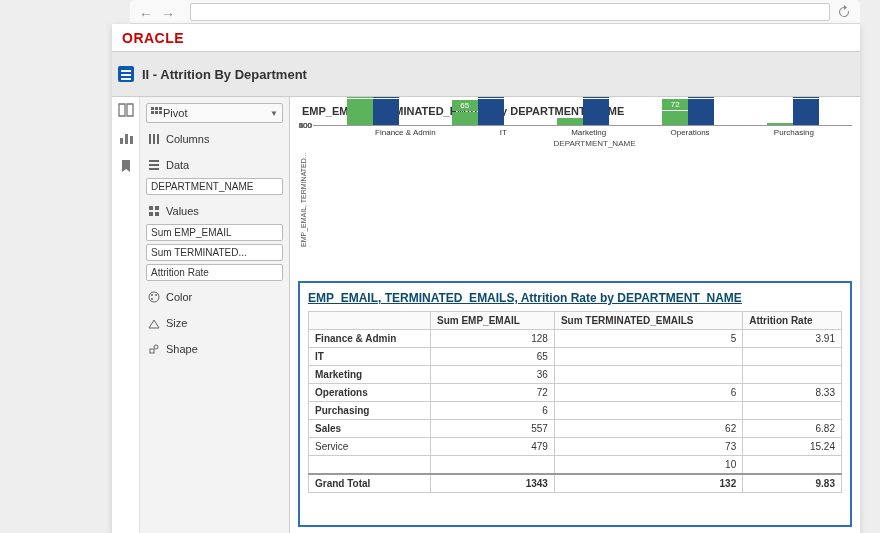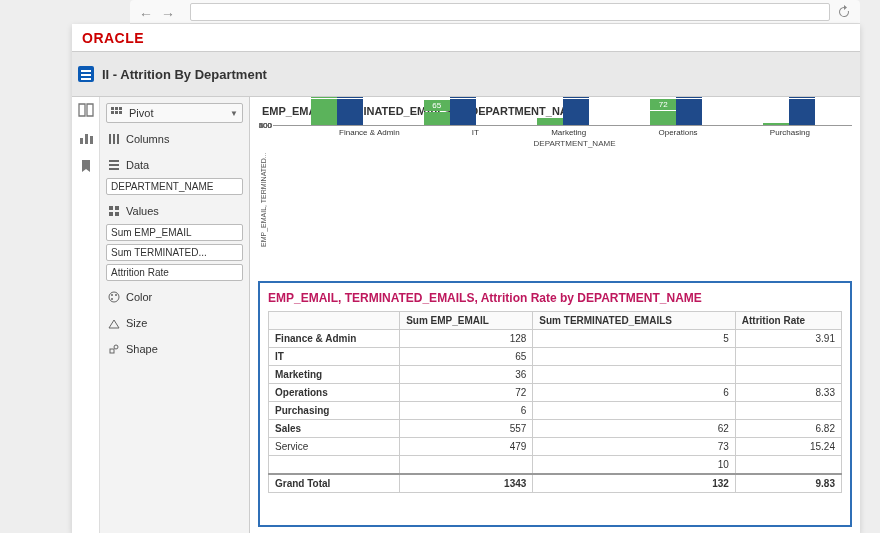--- a/index.html
+++ b/index.html
@@ -2,57 +2,57 @@
 <html><head>
 <meta charset="utf-8">
 <style>
 * { box-sizing: border-box; margin: 0; padding: 0; }
 body { font-family: Arial, Helvetica, sans-serif; font-size: 11px; background: #fff; color: #333; }
 .container { width: 880px; height: 533px; margin: 0 auto; position: relative; background: #eee; }
 .browser-chrome { height: 24px; background: #f9f9f9; border-bottom: 1px solid #ddd; display: flex; align-items: center; padding: 0 8px; gap: 6px; margin-left: 130px; margin-right: 20px; border-radius: 4px 4px 0 0; }
 .nav-arrow { width: 16px; height: 16px; color: #888; cursor: pointer; display: flex; align-items: center; justify-content: center; font-size: 14px; }
 .addr-bar { flex: 1; height: 18px; background: #fff; border: 1px solid #ccc; border-radius: 2px; margin-left: 8px; }
 .refresh-icon { width: 16px; height: 16px; color: #888; }
-.app-shell { margin-left: 72px; margin-right: 20px; background: #fff; height: calc(533px - 24px); display: flex; flex-direction: column; box-shadow: 0 2px 6px rgba(0,0,0,.15); }
+.app-shell { margin-left: 112px; margin-right: 20px; background: #fff; height: calc(533px - 24px); display: flex; flex-direction: column; box-shadow: 0 2px 6px rgba(0,0,0,.15); }
 .brand-bar { height: 28px; background: #fff; border-bottom: 1px solid #ccc; display: flex; align-items: center; padding: 0 10px; gap: 8px; }
 .brand-logo { color: #c00; font-weight: bold; font-size: 14px; letter-spacing: .5px; }
 .brand-sub { color: #333; font-size: 11px; font-weight: bold; }
 .title-bar { height: 45px; background: #e9e9e9; border-bottom: 1px solid #ccc; display: flex; align-items: center; padding: 0 6px; gap: 8px; font-size: 13px; font-weight: bold; }
 .title-icon { width: 16px; height: 16px; background: #0a5ab5; border-radius: 2px; position: relative; }
 .title-icon::before, .title-icon::after { content: ""; position: absolute; left: 3px; right: 3px; height: 2px; background: #fff; }
 .title-icon::before { top: 4px; }
 .title-icon::after { top: 8px; box-shadow: 0 4px 0 #fff; }
 .body-row { flex: 1; display: flex; overflow: hidden; }
 .left-rail { width: 28px; background: #fff; border-right: 1px solid #ddd; display: flex; flex-direction: column; align-items: center; padding-top: 6px; gap: 14px; color: #777; }
 .rail-ico { width: 16px; height: 14px; }
 .config-panel { width: 150px; background: #f3f3f3; border-right: 1px solid #ccc; padding: 6px; display: flex; flex-direction: column; gap: 6px; overflow-y: auto; }
 .cfg-block { }
 .cfg-head { display: flex; gap: 6px; font-size: 11px; color: #333; padding: 4px 2px; }
 .cfg-head .hicon { width: 12px; height: 12px; color: #555; }
-.pivot-sel { background: #f9f9f9; border: 1px solid #bbb; border-radius: 2px; padding: 3px 4px; display: flex; align-items: center; gap: 6px; cursor: pointer; }
+.pivot-sel { background: #f9f9f9; border: 1px solid #bbb; border-radius: 2px; padding: 3px 4px; display: flex; align-items: center; cursor: pointer; }
 .pivot-sel .caret { margin-left: auto; font-size: 8px; color: #666; }
 .cfg-pill { background: #fff; border: 1px solid #bbb; border-radius: 2px; padding: 2px 4px; font-size: 10px; margin-top: 3px; white-space: nowrap; overflow: hidden; text-overflow: ellipsis; cursor: default; }
 .main-area { flex: 1; background: #fff; padding: 6px 8px; display: flex; flex-direction: column; overflow: hidden; gap: 6px; }
 .chart-title { font-size: 11px; font-weight: bold; padding: 2px 4px; }
 .chart-zone { height: 150px; position: relative; display: flex; }
 .y-axis-label { writing-mode: vertical-rl; transform: rotate(180deg); font-size: 7px; color: #555; text-align: center; padding: 2px; }
 .plot { flex: 1; position: relative; border-left: 1px solid #999; border-bottom: 1px solid #999; margin-left: 4px; }
 .ytick { position: absolute; left: -24px; width: 22px; text-align: right; font-size: 8px; color: #666; transform: translateY(50%); }
 .bars-row { position: absolute; left: 0; right: 0; bottom: 0; top: 0; display: flex; align-items: flex-end; justify-content: space-around; padding: 0 6px; }
 .bar-group { display: flex; align-items: flex-end; gap: 0; width: 64px; justify-content: center; }
 .bar { width: 26px; position: relative; }
 .bar.green { background: #5bb35b; }
 .bar.navy { background: #1f4a8a; }
 .bar-label { position: absolute; top: -12px; left: 0; right: 0; text-align: center; font-size: 8px; color: #fff; background: inherit; padding: 1px 0; }
 .bar.green .bar-label { background: #5bb35b; }
 .bar.navy .bar-label { background: #1f4a8a; }
 .xlabels { display: flex; justify-content: space-around; font-size: 8px; color: #333; padding: 2px 6px 0 6px; margin-left: 28px; }
 .xaxis-title { text-align: center; font-size: 8px; color: #444; margin-left: 28px; padding-top: 2px; }
 .table-card { border: 2px solid #2f6fb7; padding: 8px; overflow: auto; flex: 1; }
-.table-title { color: #be185d; font-size: 12px; font-weight: bold; margin-bottom: 6px; }
+.table-title { color: #0c4a6e; font-size: 12px; font-weight: bold; margin-bottom: 6px; text-decoration: underline; }
 .data-table { border-collapse: collapse; width: 100%; font-size: 10px; }
 .data-table th, .data-table td { border: 1px solid #ccc; padding: 3px 6px; text-align: left; }
 .data-table th { font-weight: bold; background: #fafafa; }
 .data-table td.num { text-align: right; }
 .data-table tr.total td { font-weight: bold; border-top: 2px solid #999; }
 svg { display: block; }
 </style>
 </head>
 <body>
 

